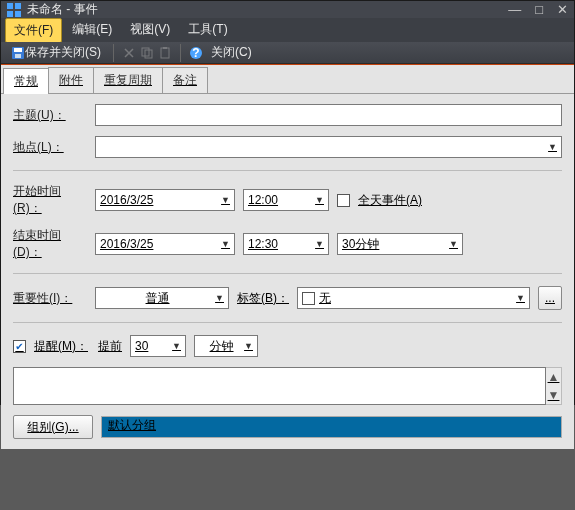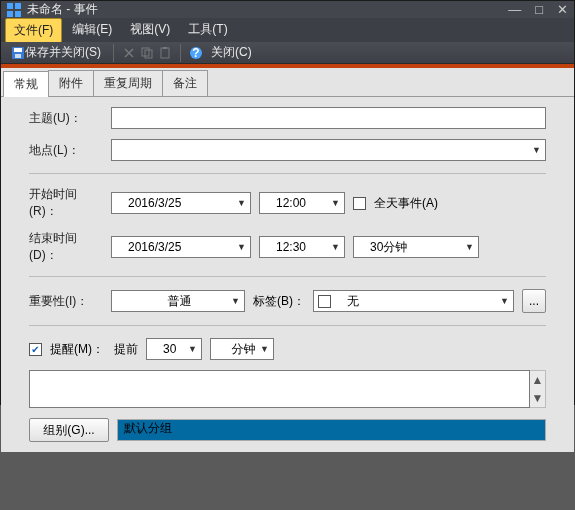--- a/index.html
+++ b/index.html
@@ -16,32 +16,32 @@
 .menubar { height: 24px; background: #3c3f45; display: flex; align-items: flex-start; padding: 0 4px; }
 .menu-item { color: #e8e8e8; padding: 3px 8px; margin-right: 2px; border-radius: 2px; }
 .menu-item.file { background: #ffd85a; color: #222; border: 1px solid #a88a20; }
 
 .toolbar { height: 28px; background: linear-gradient(#4a4d54,#3c3f45); display: flex; align-items: center; padding: 0 6px; gap: 4px; border-bottom: 1px solid #2a2a2a; }
 .tb-btn { display: flex; align-items: center; color: #e8e8e8; padding: 2px 4px; }
 .tb-sep { width: 1px; height: 18px; background: #666; margin: 0 4px; }
 .tb-icon { width: 14px; height: 14px; display:inline-block; }
 .tb-disabled { opacity: .5; }
 
-.content { flex: 1; background: #e4e4e4; border-top: 4px solid #c2410c; display: flex; flex-direction: column; }
+.content { flex: 1; background: #e4e4e4; border-top: 1px solid #c2410c; display: flex; flex-direction: column; text-decoration: underline; }
 
 .tabs { display: flex; border-bottom: 1px solid #999; background: #e4e4e4; padding-top: 2px; padding-left: 2px; }
 .tab { padding: 4px 10px; border: 1px solid #999; border-bottom: none; background: #e8e8e8; margin-right: -1px; color: #333; }
 .tab.active { background: #fff; position: relative; top: 1px; }
 
-.form { flex: 1; padding: 10px 28px; display: flex; flex-direction: column; gap: 10px; position: relative; }
+.form { flex: 1; padding: 10px 12px; display: flex; flex-direction: column; gap: 10px; position: relative; }
 .row { display: flex; align-items: center; gap: 8px; }
 .lbl { width: 74px; color: #222; }
 .txt { flex: 1; height: 22px; border: 1px solid #7a7a7a; background: #fff; padding: 0 4px; }
 .combo { height: 22px; border: 1px solid #7a7a7a; background: #fff; display: flex; align-items: center; padding: 0 4px; position: relative; }
-.combo .val { flex: 1; text-align: left; margin-left: 12px; }
+.combo .val { flex: 1; text-align: left; }
 .combo .val.center { text-align: center; }
 .combo .arrow { font-size: 9px; color: #333; }
 .btn { height: 24px; border: 1px solid #888; background: linear-gradient(#fdfdfd,#e2e2e2); padding: 0 10px; display: inline-flex; align-items: center; gap: 4px; border-radius: 2px; }
 .btn-sq { width: 24px; padding: 0; justify-content: center; }
 .chk { width: 13px; height: 13px; border: 1px solid #555; background: #fff; display: inline-flex; align-items: center; justify-content: center; font-size: 10px; color: #1060c0; }
 .colorbox { width: 13px; height: 13px; border: 1px solid #555; background: #fff; margin-right: 4px; }
 .hr { height: 0; border-top: 1px solid #bbb; margin: 2px 0; }
 .notes-wrap { flex: 1; display: flex; }
 .notes { flex: 1; border: 1px solid #7a7a7a; background: #fff; }
 .scroll-v { width: 16px; background: #eaeaea; border: 1px solid #bcbcbc; border-left: none; display: flex; flex-direction: column; justify-content: space-between; align-items: center; font-size: 9px; color: #555; }

